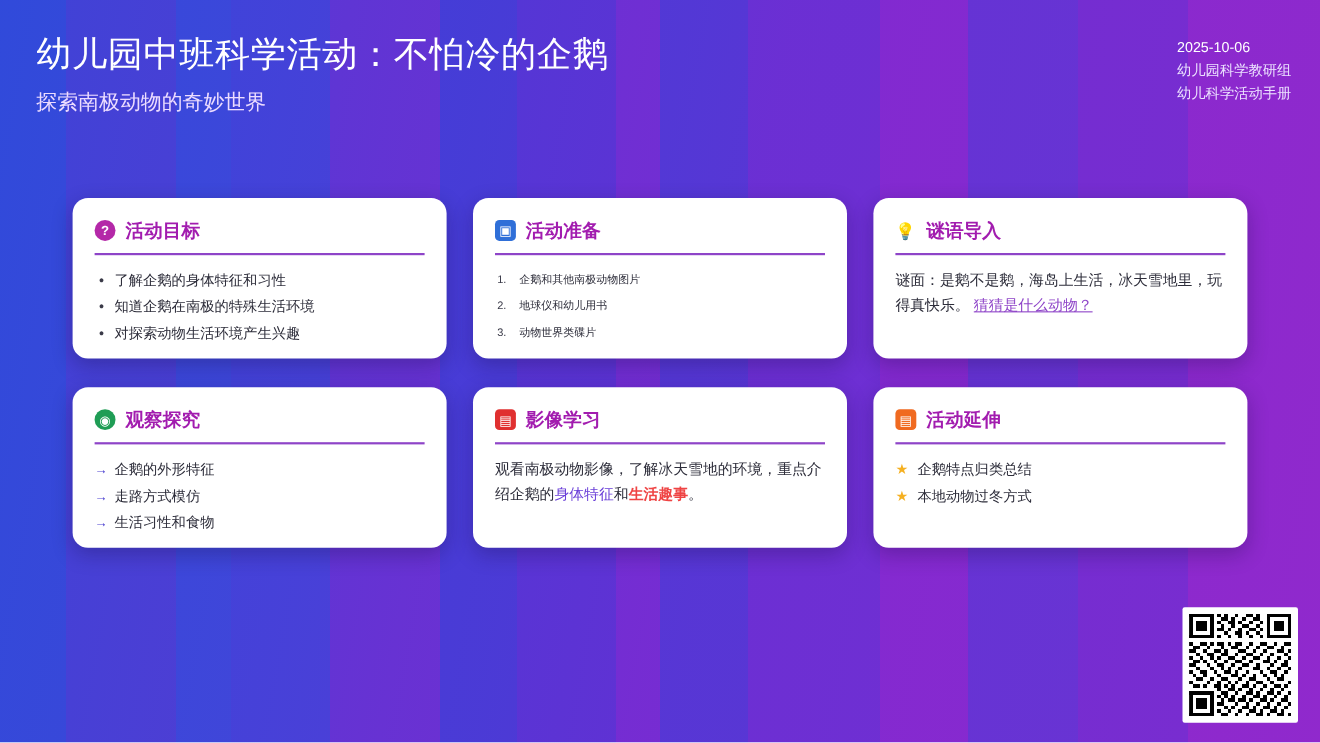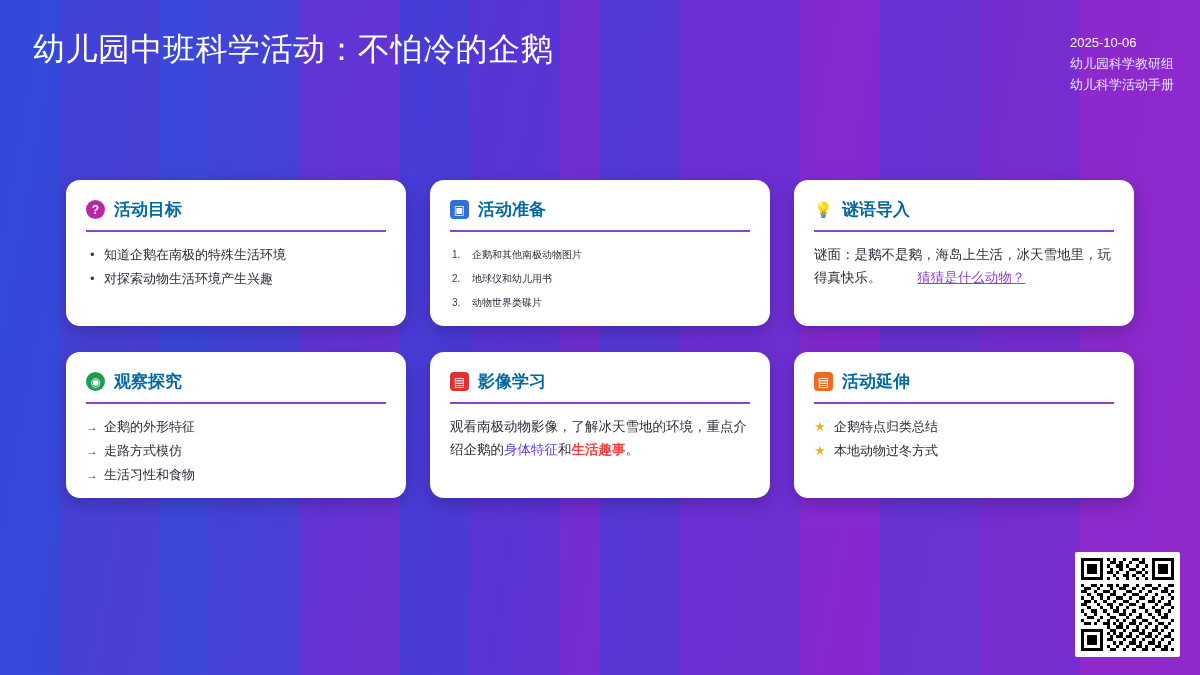--- a/index.html
+++ b/index.html
@@ -71,21 +71,21 @@
     padding: 18px 20px 14px 20px;
     position: relative;
     overflow: hidden;
   }
   .card-head {
     display: flex; align-items: center; gap: 9px;
     padding-bottom: 9px;
     border-bottom: 2px solid #8e44c8;
     margin-bottom: 11px;
   }
-  .card-title { font-size: 17px; color: #0369a1; font-weight: 700; }
+  .card-title { font-size: 17px; color: #a21caf; font-weight: 700; }
   .icon {
     width: 19px; height: 19px; border-radius: 4px;
     display: inline-flex; align-items: center; justify-content: center;
     font-size: 12px; color: #fff; font-weight: bold; flex: none;
   }
   .icon.circle { border-radius: 50%; }
 
   ul.bullets { list-style: none; }
   ul.bullets li {
     font-size: 13px; color: #2d2d3a; line-height: 24px;
@@ -112,55 +112,57 @@
   }
   ul.stars { list-style: none; }
   ul.stars li {
     font-size: 13px; color: #2d2d3a; line-height: 24px;
     padding-left: 20px; position: relative;
   }
   ul.stars li::before {
     content: "★"; position: absolute; left: 0; top: 0; color: #f5b021; font-size: 13px;
   }
   .para { font-size: 13.5px; color: #2d2d3a; line-height: 23px; }
-  .link { color: #8e44c8; text-decoration: underline; margin-left: 32px; }
+  .link { color: #8e44c8; text-decoration: underline; }
   .hl-a { color: #6a3fd8; }
   .hl-b { color: #ef4444; font-weight: bold; }
 
   
   .qr {
     position: absolute; right: 20px; bottom: 18px;
     width: 105px; height: 105px; background: #fff; padding: 6px;
     border-radius: 2px;
   }
   .qr svg { display: block; width: 100%; height: 100%; }
 </style>
 </head>
 <body>
 
 <div class="slide">
   <div class="content">
 
     <div class="header">
       <div class="title">幼儿园中班科学活动：不怕冷的企鹅</div>
+      <div class="subtitle">探索南极动物的奇妙世界</div>
       <div class="meta">
         <div>2025-10-06</div>
         <div>幼儿园科学教研组</div>
         <div>幼儿科学活动手册</div>
       </div>
     </div>
 
     <div class="grid">
 
       <div class="card">
         <div class="card-head">
           <span class="icon circle" style="background:#b428a8">?</span>
           <span class="card-title">活动目标</span>
         </div>
         <ul class="bullets">
+          <li>了解企鹅的身体特征和习性</li>
           <li>知道企鹅在南极的特殊生活环境</li>
           <li>对探索动物生活环境产生兴趣</li>
         </ul>
       </div>
 
       <div class="card">
         <div class="card-head">
           <span class="icon" style="background:#2f6fd8">▣</span>
           <span class="card-title">活动准备</span>
         </div>

